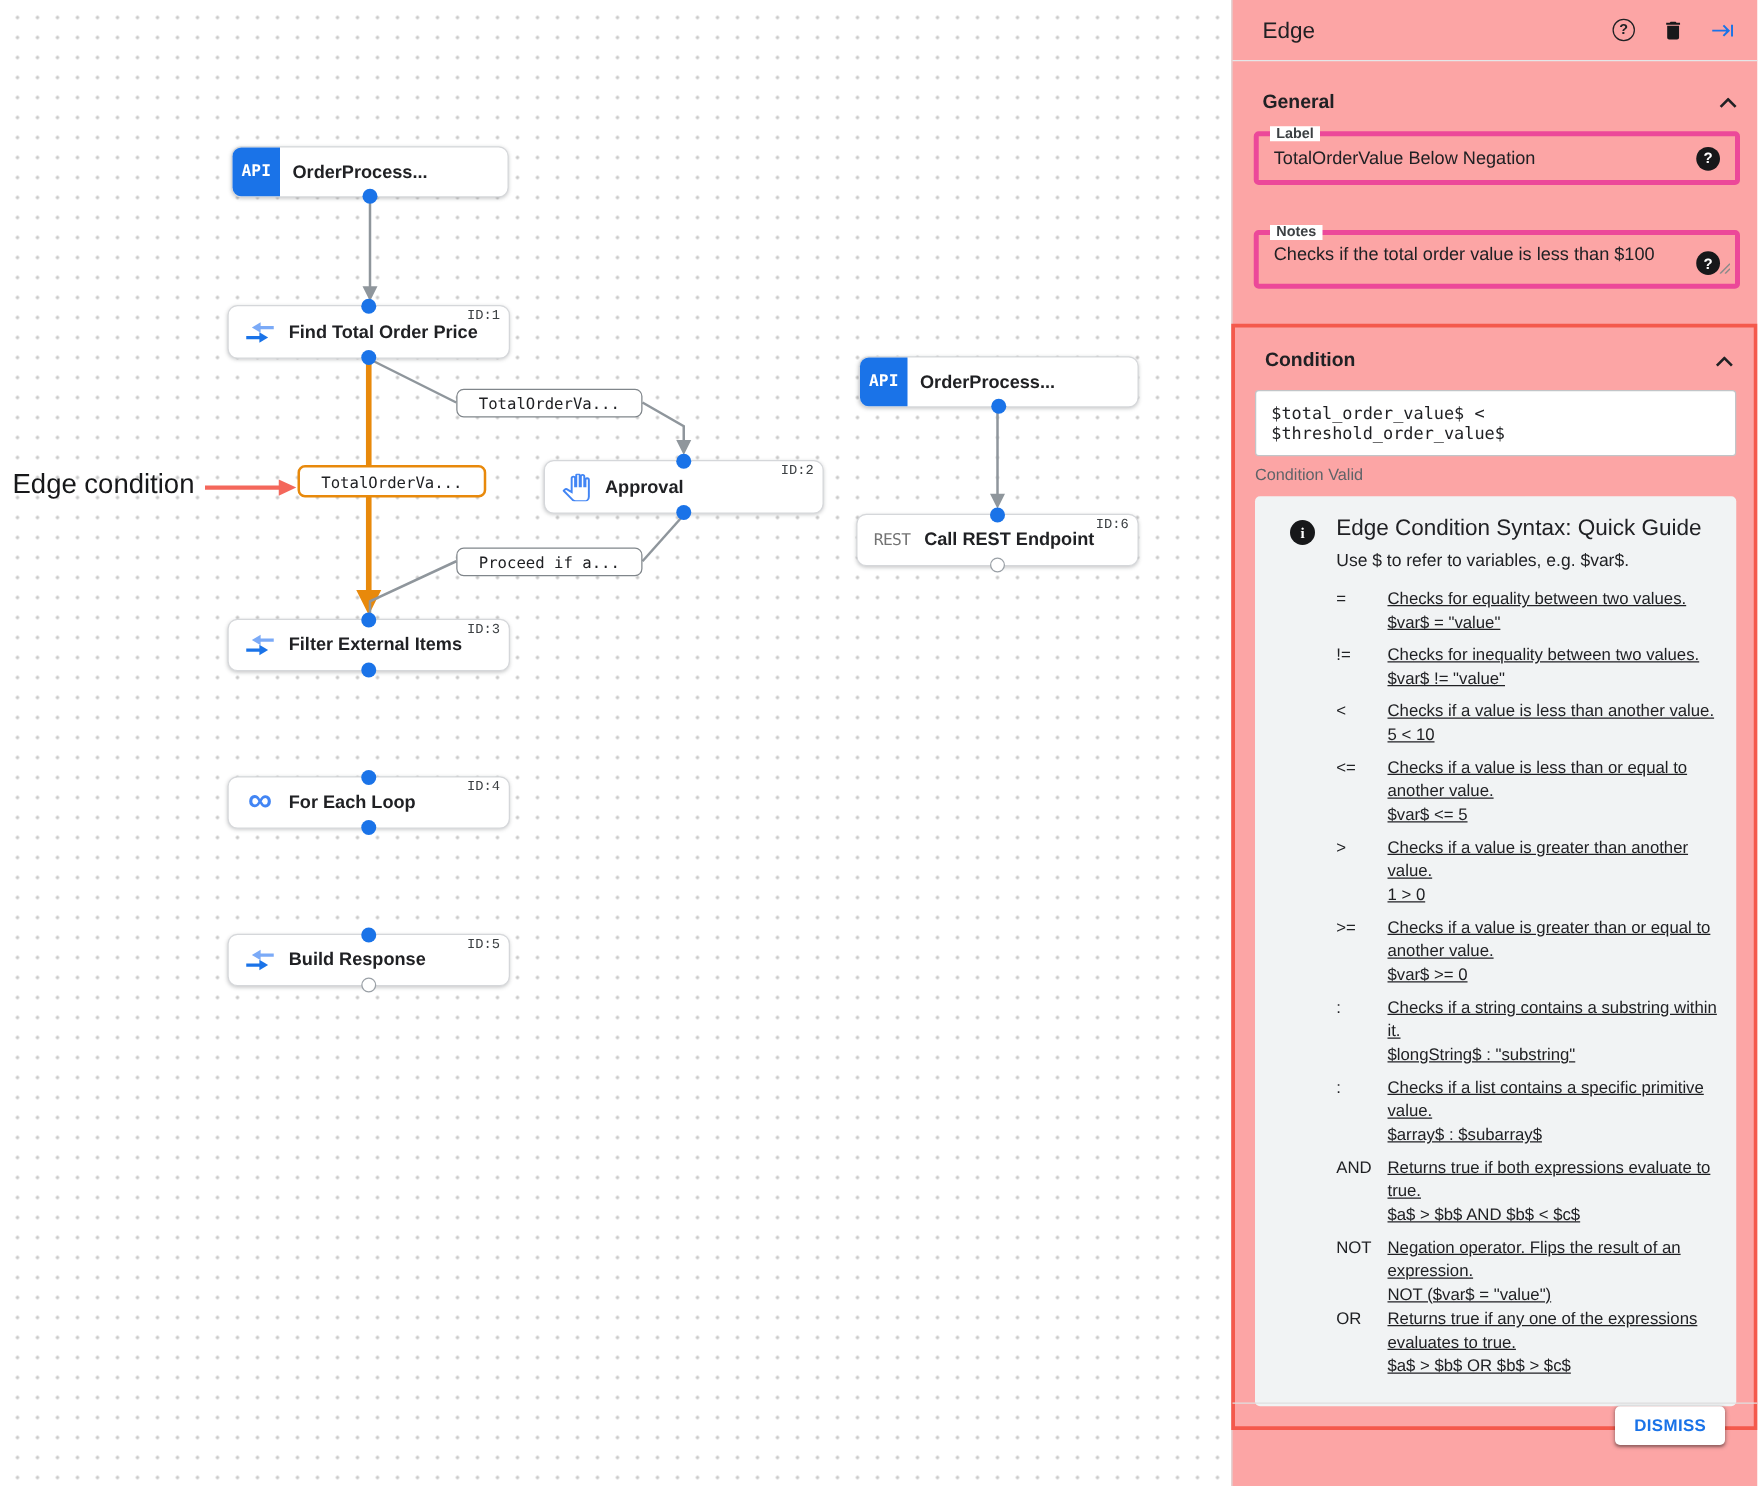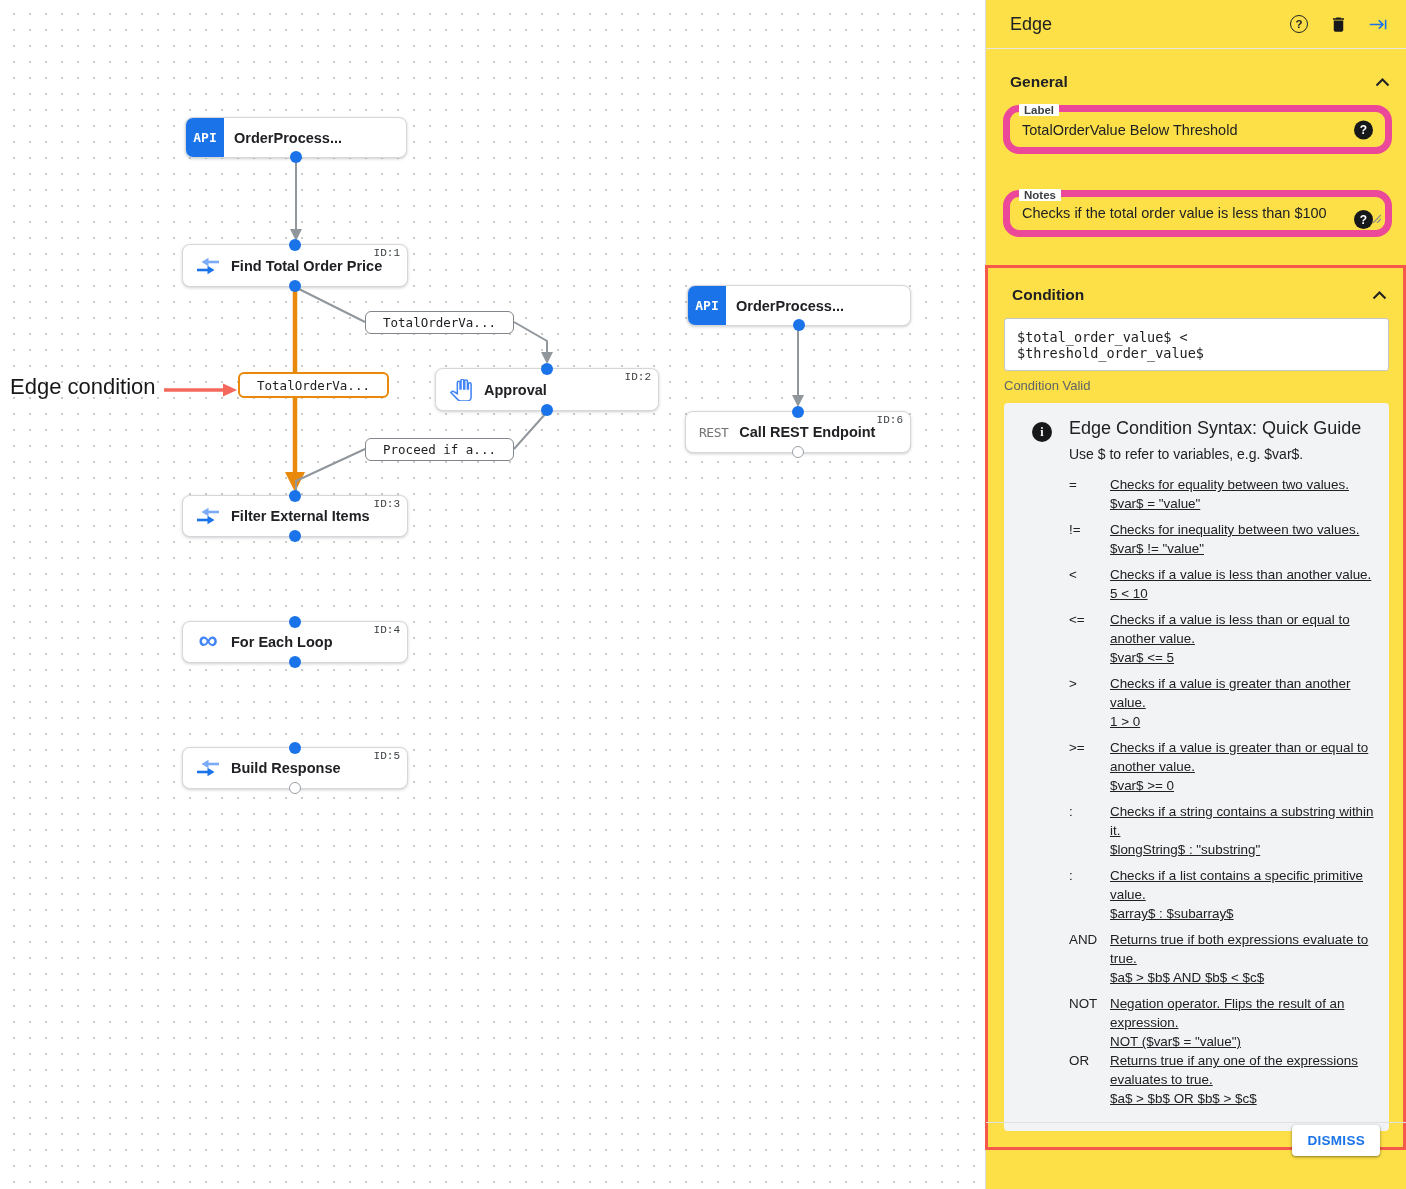--- a/index.html
+++ b/index.html
@@ -32,33 +32,33 @@
   .dot.open { background:#fff; border:1.8px solid #9aa0a6; }
 
   .edge-label { position:absolute; background:#fff; border:1.5px solid #80868b; border-radius:6px;
     font-family:"DejaVu Sans Mono", monospace; font-size:12.5px; color:#202124;
     display:flex; align-items:center; justify-content:center; z-index:4; }
   .edge-label.selected { border:2px solid #e8890b; }
 
   .annotation { position:absolute; left:10px; top:374px; font-size:22px; font-weight:500; color:#17181a; }
 
   
-  .panel { position:absolute; left:985px; top:0; width:421px; height:1189px; background:#fde047;
+  .panel { position:absolute; left:985px; top:0; width:421px; height:1189px; background:#fca5a5;
     border-left:1px solid #dcdcdc; }
   .panel-header { height:48px; display:flex; align-items:center; padding:0 18px 0 24px; }
   .panel-title { font-size:18px; color:#202124; flex:1; }
   .hicons { display:flex; align-items:center; gap:21px; }
   .helpcirc { width:18px; height:18px; border:1.8px solid #202124; border-radius:50%;
     display:flex; align-items:center; justify-content:center; font-size:11.5px; font-weight:700; color:#202124; }
   .divider { height:1px; background:#e4e6e8; }
 
   .section-head { display:flex; align-items:center; padding:24px 16px 0 24px; }
   .section-head .stitle { font-size:15.5px; font-weight:700; color:#202124; flex:1; }
 
-  .mfield { position:relative; margin:14px 14px 0 17px; border:7px solid #ec4899; border-radius:16px; }
+  .mfield { position:relative; margin:14px 14px 0 17px; border:4px solid #ec4899; border-radius:4px; }
   .mfield .mlegend { position:absolute; top:-8px; left:9px; background:#fff; padding:0 5px;
     font-size:11.5px; font-weight:700; color:#3c4043; }
   .mfield .mvalue { font-size:14.5px; color:#202124; padding:10px 40px 9px 12px; }
   .qmark { position:absolute; right:12px; width:19px; height:19px; border-radius:50%; background:#17181a;
     color:#fff; font-size:12px; font-weight:700; display:flex; align-items:center; justify-content:center; }
   .mfield.one .qmark { top:50%; transform:translateY(-50%); }
   .mfield.notes { height:47px; margin-top:36px; }
   .mfield.notes .mvalue { padding-top:8px; }
   .mfield.notes .qmark { top:13px; }
   .resize-h { position:absolute; right:4px; bottom:3px; }
@@ -230,21 +230,21 @@
 
   <div class="section-head">
     <span class="stitle">General</span>
     <svg class="chev" width="15" height="9" viewBox="0 0 15 9">
       <polyline points="1.5,7.5 7.5,1.5 13.5,7.5" fill="none" stroke="#202124" stroke-width="2.1"></polyline>
     </svg>
   </div>
 
   <div class="mfield one">
     <span class="mlegend">Label</span>
-    <div class="mvalue">TotalOrderValue Below Threshold</div>
+    <div class="mvalue">TotalOrderValue Below Negation</div>
     <span class="qmark">?</span>
   </div>
 
   <div class="mfield notes">
     <span class="mlegend">Notes</span>
     <div class="mvalue">Checks if the total order value is less than $100</div>
     <span class="qmark">?</span>
     <span class="resize-h">
       <svg width="9" height="9" viewBox="0 0 9 9">
         <line x1="1" y1="9" x2="9" y2="1" stroke="#8a8a8a" stroke-width="1.2"></line>

